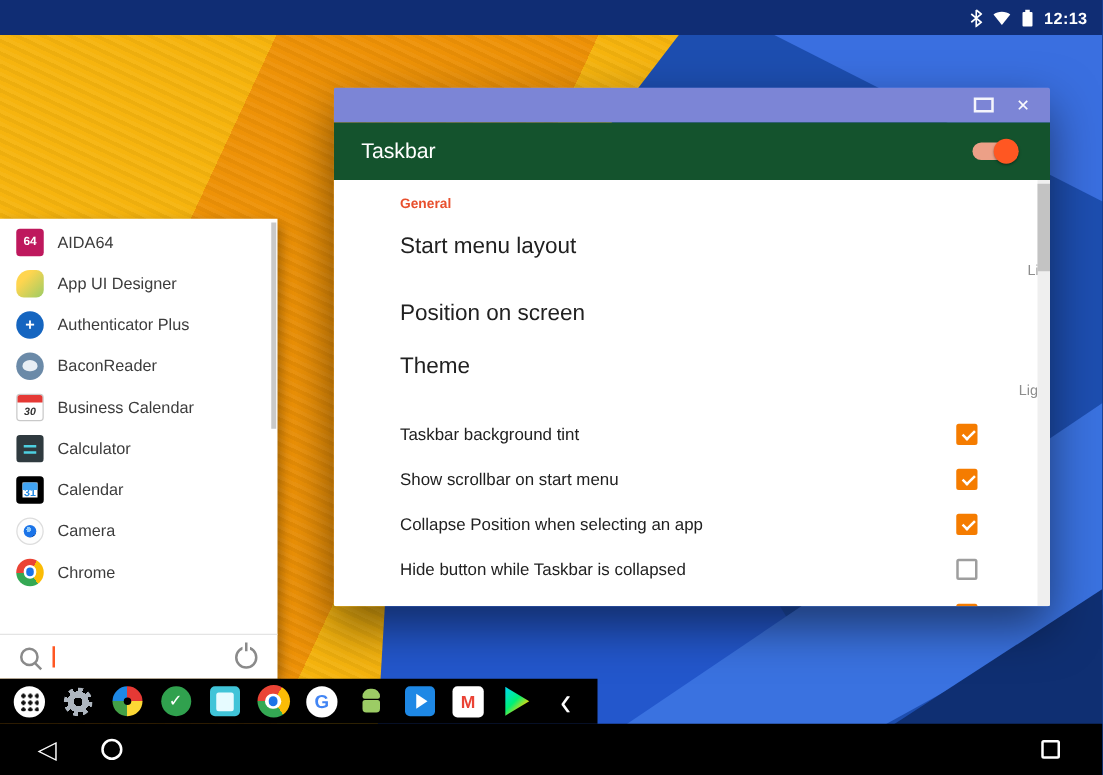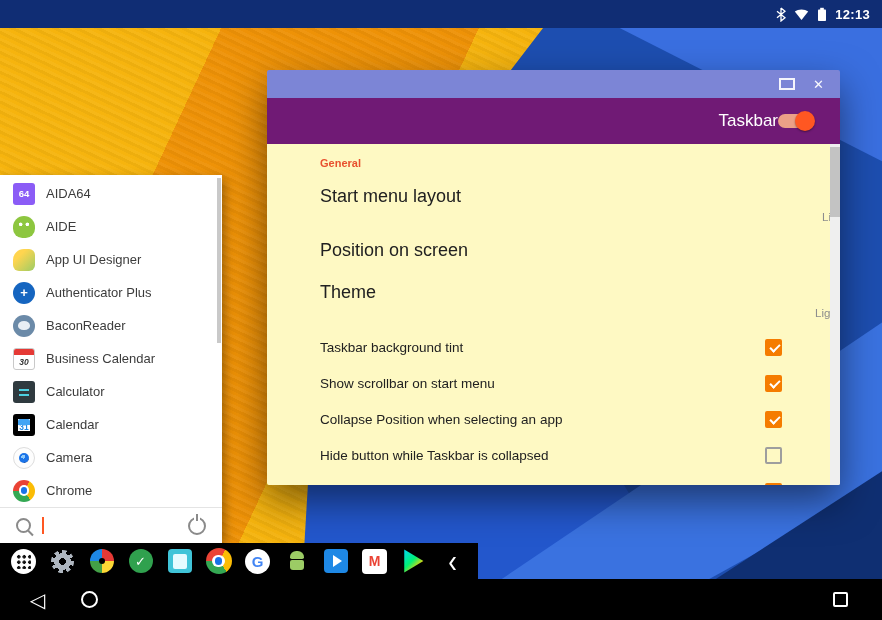--- a/index.html
+++ b/index.html
@@ -29,26 +29,26 @@
   .sb-ico{display:flex;align-items:center;}
   .sb-time{font-size:13px;font-weight:bold;letter-spacing:.3px;}
   
   .settings-window{
     position:absolute;left:267px;top:70px;width:573px;z-index:30;
     box-shadow:0 16px 38px rgba(0,0,0,.5);border-radius:2px;overflow:hidden;
   }
   .win-controls{height:28px;background:#7c85d6;display:flex;justify-content:flex-end;align-items:center;gap:18px;padding-right:16px;}
   .max-ico{width:12px;height:8px;border:2px solid rgba(255,255,255,.92);display:block;}
   .close-ico{color:rgba(255,255,255,.95);font-size:13px;font-weight:bold;line-height:1;cursor:default;}
-  .win-header{height:46px;background:#701a75;display:flex;align-items:center;padding:0 22px;text-align:right;}
+  .win-header{height:46px;background:#14532d;display:flex;align-items:center;padding:0 22px;}
   .win-title{color:#fff;font-size:17px;flex:1;}
   .toggle{width:34px;height:14px;border-radius:7px;background:#eca087;position:relative;margin-right:6px;flex:none;}
   .toggle::after{content:"";position:absolute;width:20px;height:20px;border-radius:50%;background:#bdbdbd;top:-3px;left:-3px;box-shadow:0 1px 2px rgba(0,0,0,.4);}
   .toggle.on::after{left:auto;right:-3px;background:#ff5722;}
-  .win-content{position:relative;height:341px;background:#fef9c3;overflow:hidden;padding:10px 0 0 53px;box-sizing:border-box;}
+  .win-content{position:relative;height:341px;background:#ffffff;overflow:hidden;padding:10px 0 0 53px;box-sizing:border-box;}
   .scroll-track{position:absolute;right:0;top:0;width:10px;height:100%;background:#efefef;}
   .scroll-thumb{position:absolute;right:0;top:3px;width:10px;height:70px;background:#c3c3c3;}
   .section-label{color:#e8502e;font-size:11px;font-weight:bold;margin:3px 0 10px;}
   .setting-row{padding:7px 0 10px;}
   .st-title{font-size:18px;color:#212121;margin-bottom:4px;}
   .st-sub{font-size:11.5px;color:#8d8d8d;text-align:right;}
   .check-row{height:36px;display:flex;align-items:center;padding-right:58px;}
   .check-label{flex:1;font-size:13.5px;color:#212121;}
   .checkbox{width:17px;height:17px;border:2px solid #9e9e9e;border-radius:2px;box-sizing:border-box;position:relative;flex:none;}
   .checkbox.checked{background:#f57c00;border-color:#f57c00;}
@@ -56,21 +56,21 @@
   
   .start-menu{
     position:absolute;left:0;top:175px;width:222px;height:368px;background:#fff;z-index:40;
     box-shadow:3px 4px 10px rgba(0,0,0,.35);display:flex;flex-direction:column;
   }
   .app-list{flex:1;position:relative;padding-top:2px;}
   .menu-scroll{position:absolute;right:1px;top:3px;width:4px;height:165px;background:#c9c9c9;}
   .app-row{height:33px;display:flex;align-items:center;padding-left:13px;gap:11px;}
   .app-name{font-size:13px;color:#3c3c3c;}
   .app-ic{width:22px;height:22px;border-radius:4px;display:flex;align-items:center;justify-content:center;font-weight:bold;color:#fff;font-size:9.5px;flex:none;position:relative;box-sizing:border-box;}
-  .ic-aida{background:#8b5cf6;border-radius:3px;}
+  .ic-aida{background:#be185d;border-radius:3px;}
   .ic-aide{border-radius:50% 50% 42% 42%;background:
     radial-gradient(circle at 35% 38%, #fff 1.5px, transparent 2.1px),
     radial-gradient(circle at 65% 38%, #fff 1.5px, transparent 2.1px),#8dc63f;}
   .ic-appui{background:linear-gradient(135deg,#ffd54f 30%,#9ccc65);border-radius:50% 6px 6px 6px;}
   .ic-auth{background:#1565c0;border-radius:50%;font-size:13px;}
   .ic-bacon{background:#6b8aa8;border-radius:50%;}
   .ic-bacon::after{content:"";position:absolute;inset:6px 5px 7px;background:#e8eef4;border-radius:50% 50% 45% 45%;}
   .ic-buscal{background:#fff;border:1px solid #c9c9c9;border-radius:3px;color:#333;}
   .ic-buscal::before{content:"";position:absolute;top:0;left:0;right:0;height:6px;background:#e53935;border-radius:2px 2px 0 0;}
   .ic-buscal .ic-glyph{margin-top:7px;font-size:8.5px;font-style:italic;}
@@ -209,24 +209,20 @@
 
 <div class="start-menu">
   <div class="app-list">
     <div class="app-row">
       <span class="app-ic ic-aida">
           <span class="ic-glyph">64</span>
         </span>
       <span class="app-name">AIDA64</span>
     </div>
     <div class="app-row">
-      <span class="app-ic ic-aide"></span>
-      <span class="app-name">AIDE</span>
-    </div>
-    <div class="app-row">
       <span class="app-ic ic-appui"></span>
       <span class="app-name">App UI Designer</span>
     </div>
     <div class="app-row">
       <span class="app-ic ic-auth">
           <span class="ic-glyph">+</span>
         </span>
       <span class="app-name">Authenticator Plus</span>
     </div>
     <div class="app-row">

